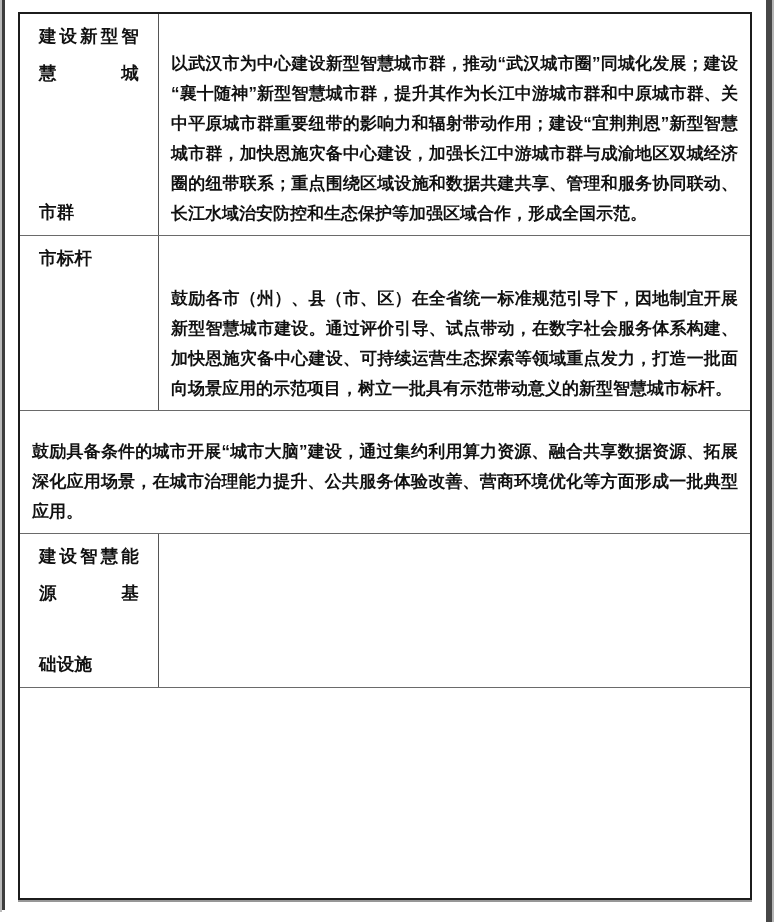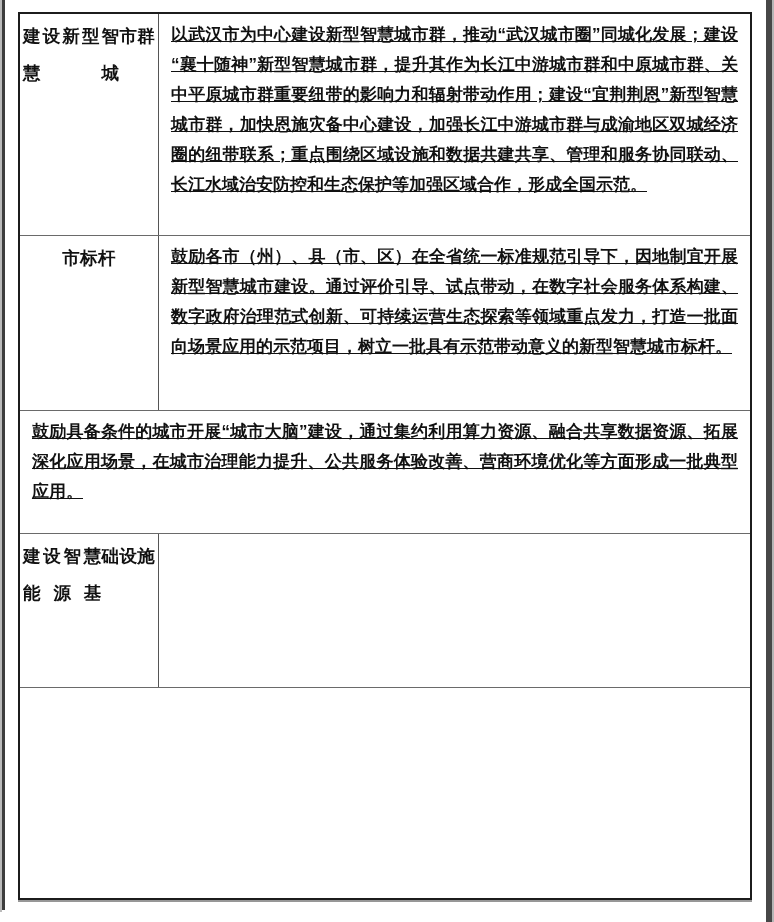--- a/index.html
+++ b/index.html
@@ -37,46 +37,45 @@
   .t-row.r1 { min-height: 222px; }
   .t-row.r2 { min-height: 175px; }
   .t-row.r3 { min-height: 123px; }
   .t-row.r4 { min-height: 154px; }
   .t-row.r5 { min-height: 210px; }
 
   .cell-head {
     width: 139px;
     box-sizing: border-box;
     border-right: 1px solid #555555;
-    padding: 4px 3px;
+    padding: 4px 19px;
     display: flex;
-    flex-direction: row;
-    justify-content: center;
+    flex-direction: column;
+    justify-content: space-between;
     flex-shrink: 0;
   }
   .title-line {
     font-size: 17.5px;
     font-weight: 700;
     line-height: 37px;
     letter-spacing: 0.3px;
     white-space: nowrap;
   }
   .title-line.stretch {
     text-align: justify;
     text-align-last: justify;
     white-space: normal;
   }
   .cell-body {
     flex: 1;
     box-sizing: border-box;
     padding: 6px 12px;
     display: flex;
     flex-direction: column;
-    justify-content: flex-start;
-    text-decoration: underline;
+    justify-content: flex-end;
   }
   .body-text {
     margin: 0;
     font-size: 17px;
     font-weight: 600;
     line-height: 30px;
     text-align: justify;
     text-justify: inter-ideograph;
   }
 </style>
@@ -98,21 +97,21 @@
     <div class="cell-body">
       <p class="body-text">以武汉市为中心建设新型智慧城市群，推动“武汉城市圈”同城化发展；建设“襄十随神”新型智慧城市群，提升其作为长江中游城市群和中原城市群、关中平原城市群重要纽带的影响力和辐射带动作用；建设“宜荆荆恩”新型智慧城市群，加快恩施灾备中心建设，加强长江中游城市群与成渝地区双城经济圈的纽带联系；重点围绕区域设施和数据共建共享、管理和服务协同联动、长江水域治安防控和生态保护等加强区域合作，形成全国示范。</p>
     </div>
   </div>
 
   <div class="t-row r2">
     <div class="cell-head">
       <div class="title-line">市标杆</div>
     </div>
     <div class="cell-body">
-      <p class="body-text">鼓励各市（州）、县（市、区）在全省统一标准规范引导下，因地制宜开展新型智慧城市建设。通过评价引导、试点带动，在数字社会服务体系构建、数字政府治理范式创新、可持续运营生态探索等领域重点发力，打造一批面向场景应用的示范项目，树立一批具有示范带动意义的新型智慧城市标杆。</p>
+      <p class="body-text">鼓励各市（州）、县（市、区）在全省统一标准规范引导下，因地制宜开展新型智慧城市建设。通过评价引导、试点带动，在数字社会服务体系构建、加快恩施灾备中心建设、可持续运营生态探索等领域重点发力，打造一批面向场景应用的示范项目，树立一批具有示范带动意义的新型智慧城市标杆。</p>
     </div>
   </div>
 
   <div class="t-row r3">
     <div class="cell-body">
       <p class="body-text">鼓励具备条件的城市开展“城市大脑”建设，通过集约利用算力资源、融合共享数据资源、拓展深化应用场景，在城市治理能力提升、公共服务体验改善、营商环境优化等方面形成一批典型应用。</p>
     </div>
   </div>
 
   <div class="t-row r4">

